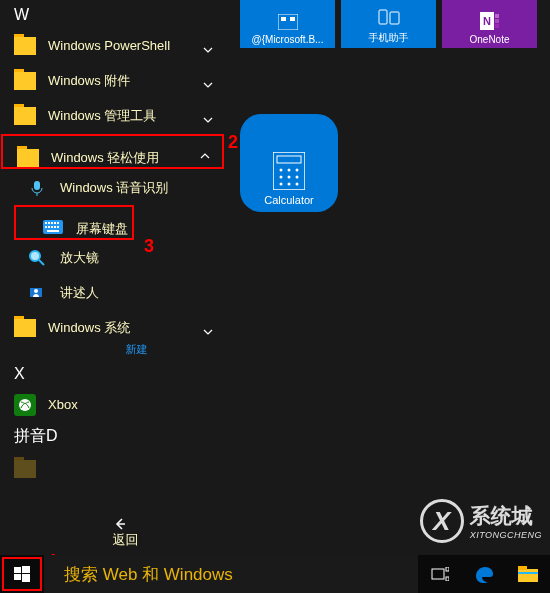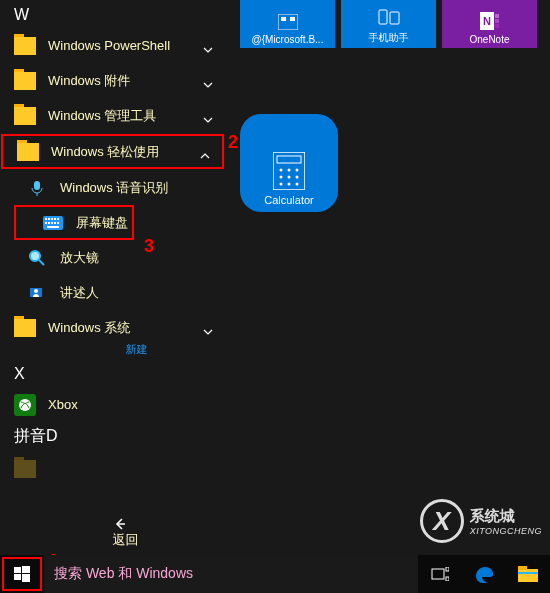--- a/index.html
+++ b/index.html
@@ -50,21 +50,21 @@
     .item-sublabel {
       margin-left: 48px; font-size: 11px; color: #2196f3;
       margin-top: -3px; margin-bottom: 4px; text-align: center;
     }
     .chevron {
       position: absolute; right: 12px; top: 50%;
       transform: translateY(-50%);
       width: 10px; height: 10px;
     }
     .chevron svg { width: 10px; height: 10px; }
-    .red-box { border: 2px solid #ff0000; }
+    .red-box { border: 2px solid #ff0000; align-items: flex-end; }
     .annotation {
       position: absolute; color: #ff0000;
       font-size: 18px; font-weight: bold;
     }
     .back-row {
       position: absolute; bottom: 0; left: 0;
       width: 225px; height: 38px;
       display: flex; align-items: center;
       padding-left: 14px; cursor: pointer; flex-direction: column;
     }
@@ -95,21 +95,21 @@
     }
     .start-btn {
       width: 44px; height: 38px;
       display: flex; align-items: center; justify-content: center;
       cursor: pointer;
     }
     .start-btn.red-box { width: 40px; height: 34px; margin: 2px; }
     .search-box {
       flex: 1; height: 38px;
       display: flex; align-items: center;
-      padding-left: 10px; color: #f9a8d4; font-size: 14px;
+      padding-left: 20px; color: #eab308; font-size: 17px;
       background: #1a1a1a; cursor: text;
     }
     .task-icons {
       display: flex; align-items: center; height: 38px;
     }
     .task-icon {
       width: 44px; height: 38px;
       display: flex; align-items: center; justify-content: center;
       cursor: pointer;
     }
@@ -117,21 +117,21 @@
       position: absolute; right: 8px; bottom: 50px;
       display: flex; align-items: center; opacity: 0.85;
     }
     .watermark-logo {
       width: 44px; height: 44px; border: 3px solid #fff;
       border-radius: 50%; display: flex;
       align-items: center; justify-content: center;
       font-size: 26px; font-weight: bold; font-style: italic;
     }
     .watermark-text { margin-left: 6px; }
-    .watermark-text .cn { font-size: 15px; font-weight: bold; }
+    .watermark-text .cn { font-size: 21px; font-weight: bold; }
     .watermark-text .en { font-size: 9px; letter-spacing: 0.5px; font-style: italic; }
     .xbox-icon { width:22px; height:22px; background:#107c10; border-radius:3px; display:flex; align-items:center; justify-content:center; }
   </style>
 </head>
 <body>
 
 <div class="start-menu">
   <div class="app-list">
 
     <div class="section-letter">W</div>

